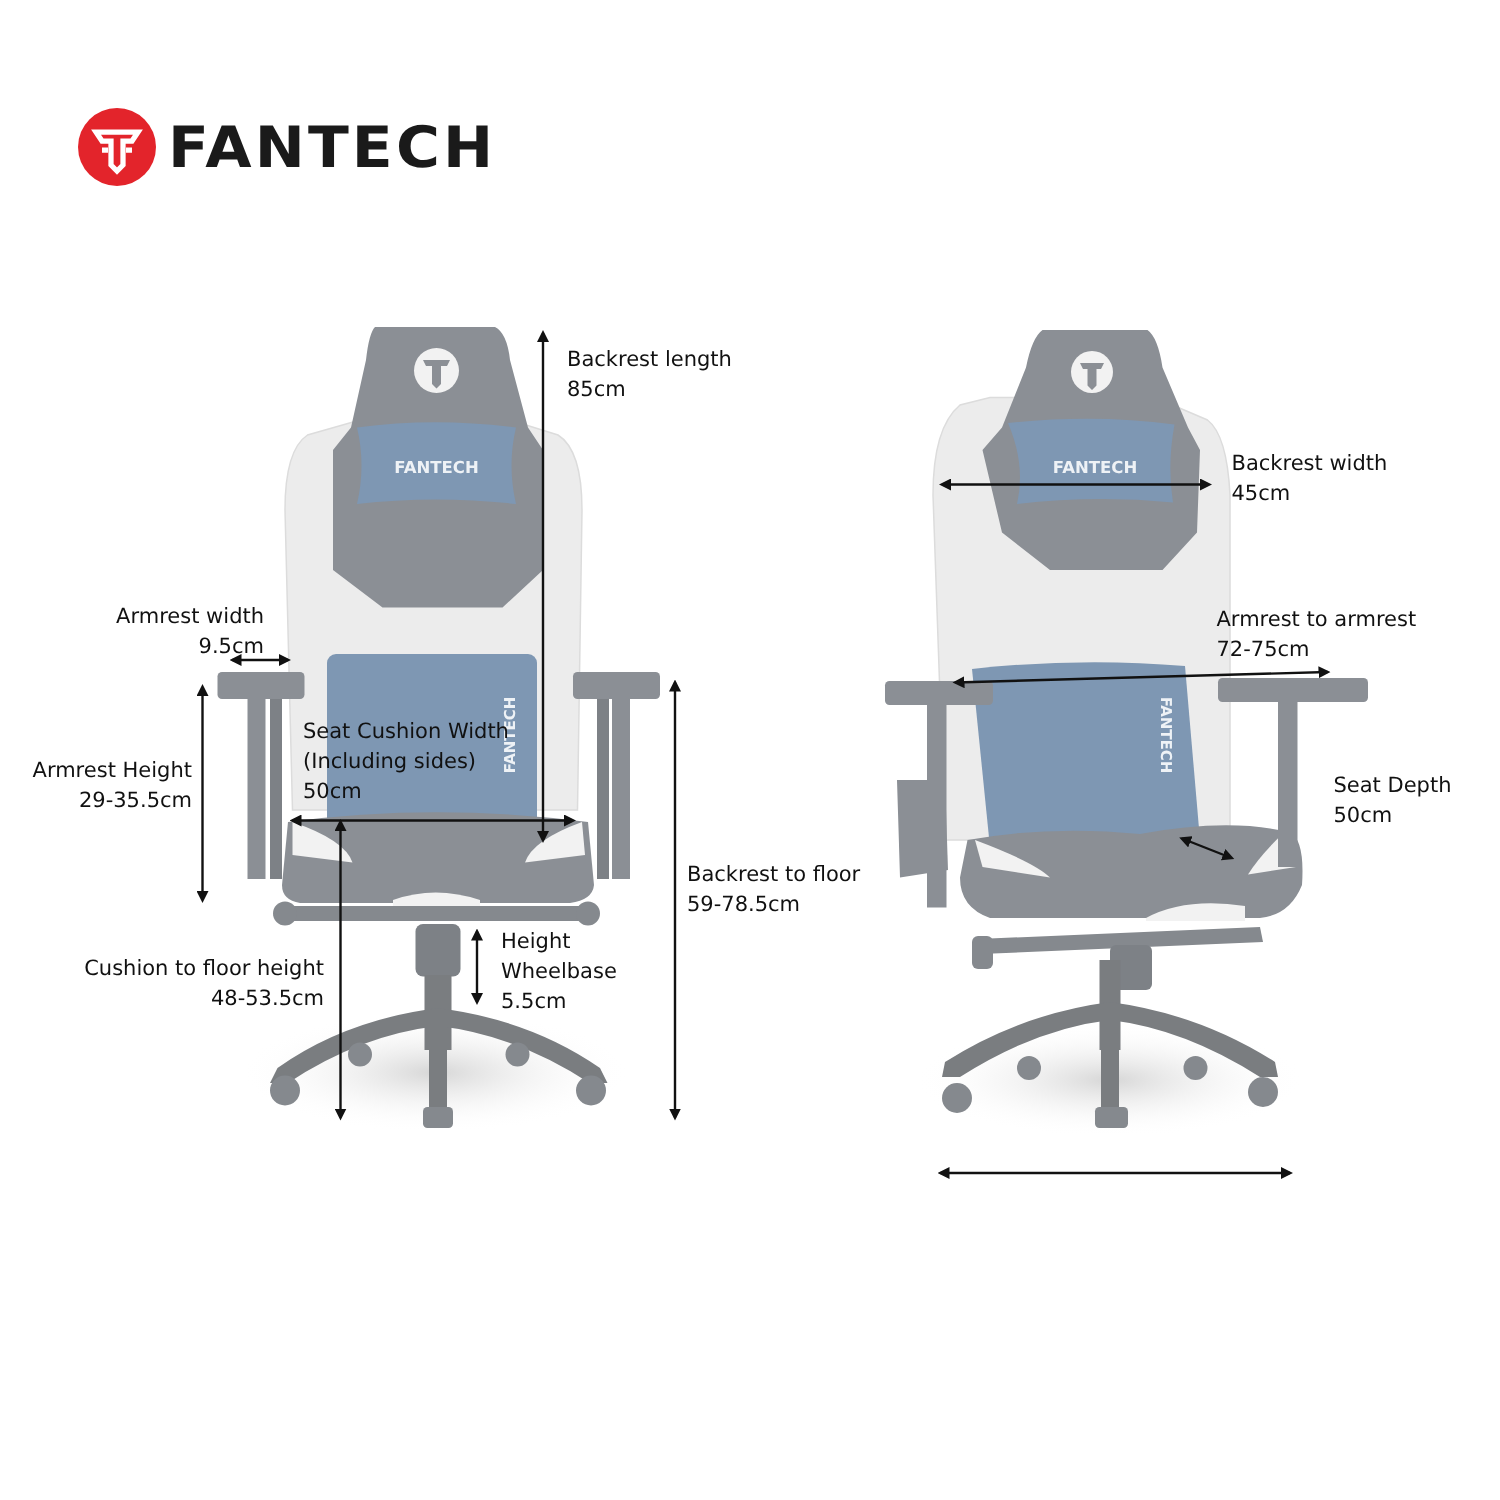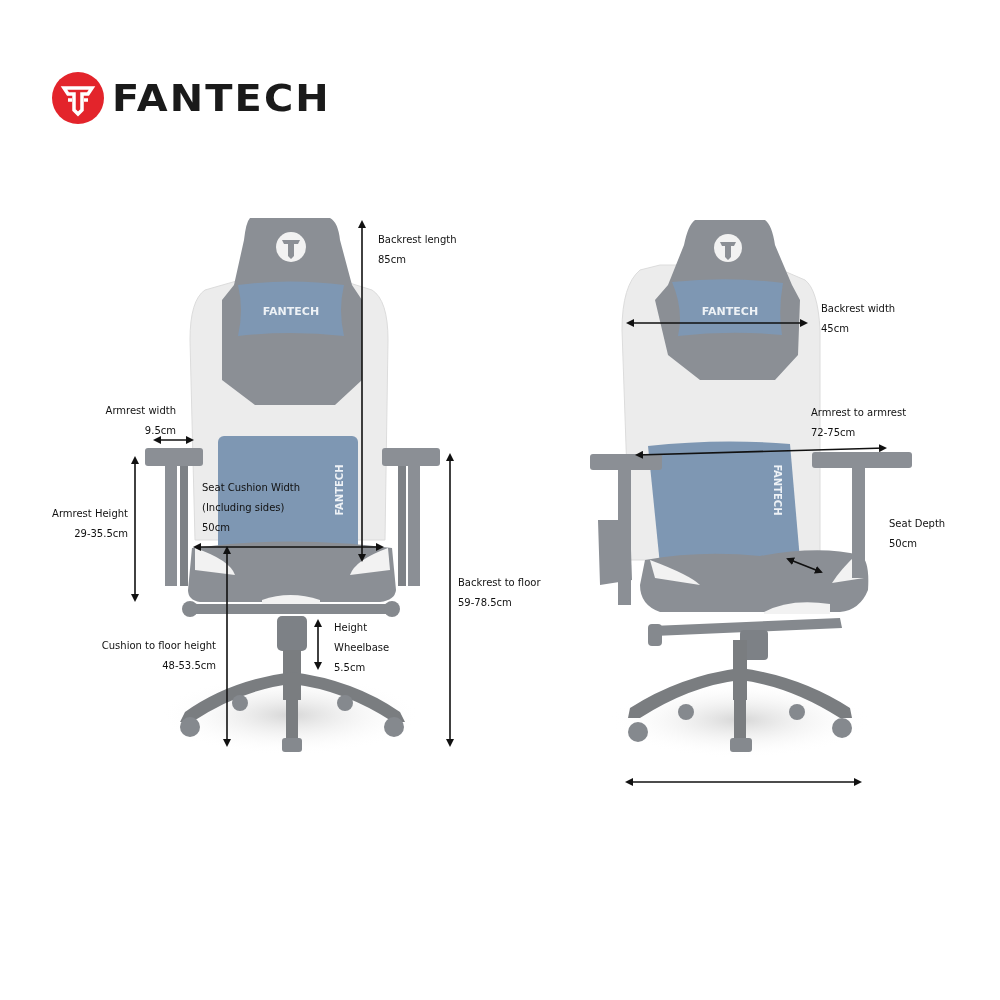--- a/index.html
+++ b/index.html
@@ -1,21 +1,21 @@
 <!DOCTYPE html>
 <html><head>
 <meta charset="utf-8">
 <style>
   html, body { margin:0; padding:0; background:#ffffff; }
   body { width:1000px; height:1000px; position:relative; overflow:hidden; font-family:"DejaVu Sans", sans-serif; }
   .logo { position:absolute; left:52px; top:72px; display:flex; align-items:center; }
   .logo-badge { width:52px; height:52px; border-radius:50%; background:#e3242b; position:relative; }
   .logo-badge svg { position:absolute; left:0; top:0; }
   .logo-text { margin-left:8px; font-family:"DejaVu Sans", sans-serif; font-weight:bold; font-size:38px; letter-spacing:2px; color:#1a1a1a; transform:scaleX(1.05); transform-origin:left; }
-  .label { position:absolute; font-family:"DejaVu Sans", sans-serif; font-size:10px; line-height:20px; color:#111; white-space:nowrap; }
+  .label { position:absolute; font-family:"DejaVu Sans", sans-serif; font-size:14px; line-height:20px; color:#111; white-space:nowrap; }
   .label.right { text-align:right; }
   .label.center { text-align:center; }
   .label div { display:block; }
   .chair { position:absolute; }
   svg.dim { position:absolute; left:0; top:0; pointer-events:none; }
 </style>
 </head>
 <body>
 
 <div class="logo">

